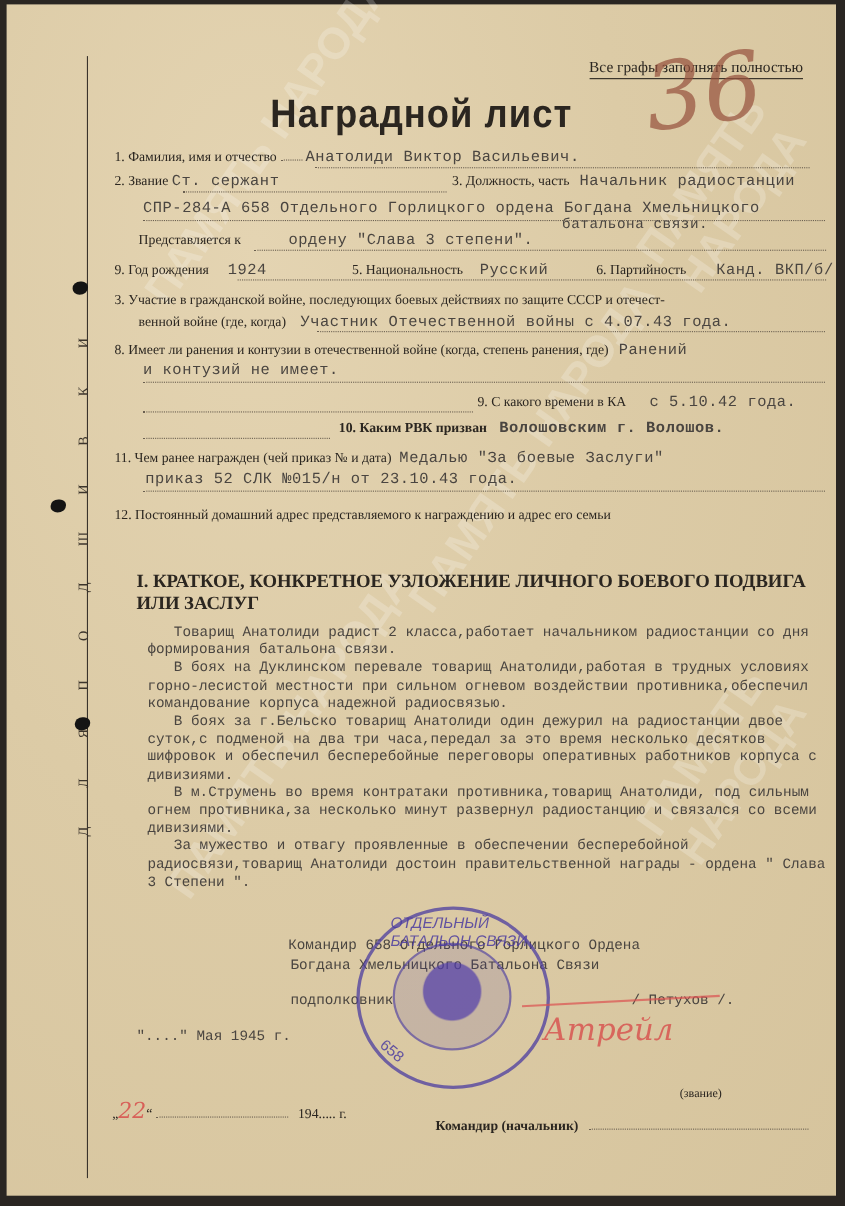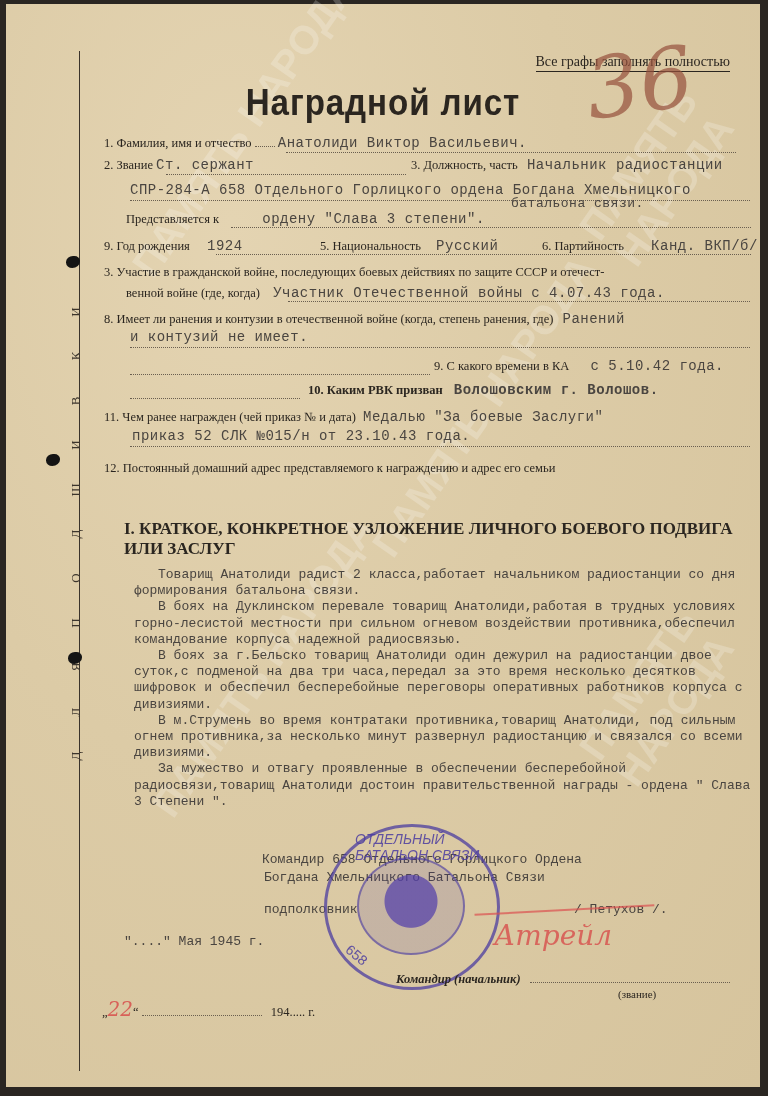--- a/index.html
+++ b/index.html
@@ -166,21 +166,21 @@
   <div class="sign" style="left:118px;top:930px;">"...." Мая 1945 г.</div>
 
   <div class="stamp">
     <div class="stamp-inner"></div>
     <div class="stamp-text" style="left:28px;top:4px;font-style:italic;">ОТДЕЛЬНЫЙ БАТАЛЬОН СВЯЗИ</div>
     <div class="stamp-text" style="left:18px;top:120px;transform:rotate(40deg);">658</div>
   </div>
   <div class="redsign"></div>
   <div class="redsign-text">Атрейл</div>
 
-  <div class="row" style="left:390px;top:968px;font-weight:bold;font-style:italic;">
+  <div class="row" style="left:390px;top:1012px;font-weight:bold;">
     <span>Командир (начальник)</span>
     <span class="dots" style="width:200px;margin-left:6px"></span>
   </div>
   <div class="row small" style="left:612px;top:984px;">(звание)</div>
 
   <div class="row" style="left:96px;top:993px;">
     <span>„</span><span class="red-hand">22</span><span>“</span>
     <span class="dots" style="width:120px"></span>
     <span style="margin-left:6px">194..... г.</span>
   </div>

